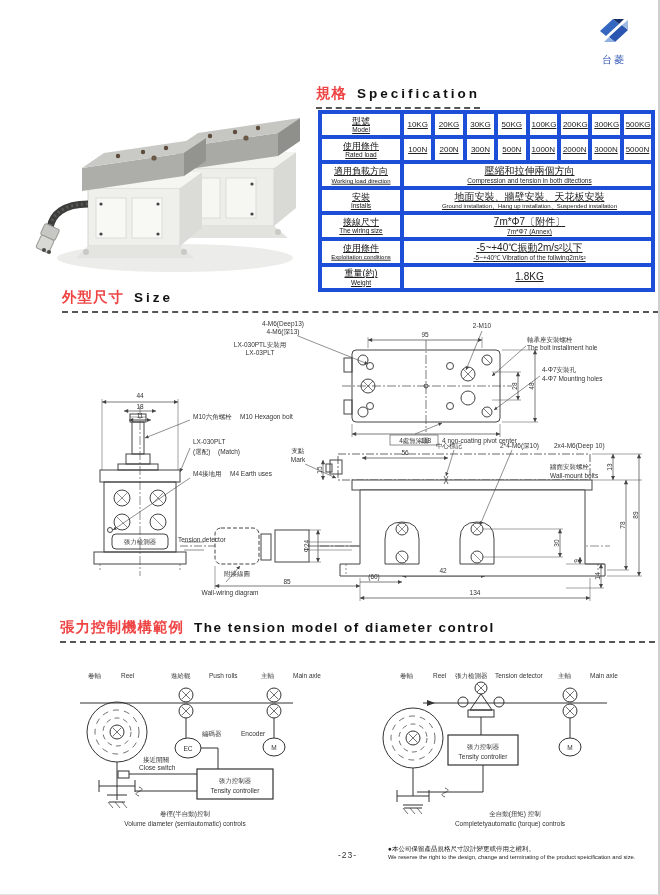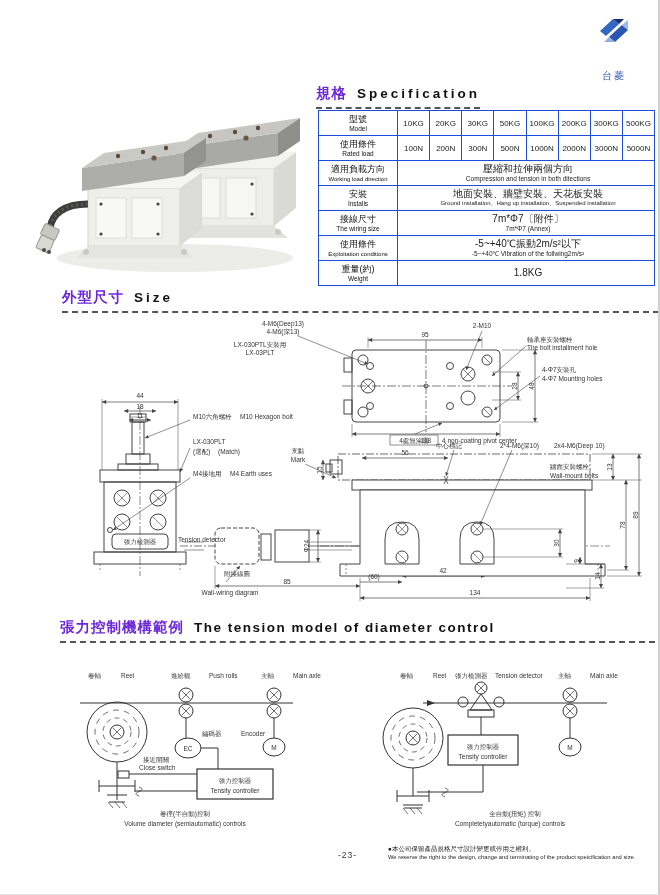--- a/index.html
+++ b/index.html
@@ -4,30 +4,30 @@
 <style>
   html,body{margin:0;padding:0;background:#888;}
   .page{position:relative;width:660px;height:895px;background:#fff;margin:0 auto;
         font-family:"Liberation Sans",sans-serif;color:#222;overflow:hidden;
         border-right:2px solid #cfcfcf;border-bottom:1px solid #e3e3e3;box-sizing:border-box;}
   
   .hdr{position:absolute;left:38px;top:30px;white-space:nowrap;}
   .hdr .cjk{font-size:17px;font-weight:bold;color:#1e2b8e;letter-spacing:1px;}
   .hdr .en{font-size:12.5px;font-weight:bold;color:#2a46b8;margin-left:8px;}
   .logo{position:absolute;left:588px;top:16px;width:52px;text-align:center;}
-  .logo .txt{font-size:10px;color:#3156b4;margin-top:17px;letter-spacing:2px;}
+  .logo .txt{font-size:10px;color:#3156b4;margin-top:1px;letter-spacing:2px;}
   
   .sec-h{position:absolute;border-bottom:2px dashed #555;padding-bottom:4px;white-space:nowrap;}
-  .sec-h .cjk{font-weight:bold;font-size:14.5px;color:#6d28d9;letter-spacing:1px;}
+  .sec-h .cjk{font-weight:bold;font-size:14.5px;color:#ef4444;letter-spacing:1px;}
   .sec-h .en{font-weight:bold;font-size:13.5px;color:#111;letter-spacing:3px;margin-left:10px;}
   
   .spec-table{position:absolute;left:318px;top:110px;width:337px;border-collapse:collapse;
               table-layout:fixed;}
-  .spec-table td{border:1px solid #1d4ed8;text-align:center;vertical-align:middle;padding:1px 2px;
-                 overflow:hidden;}
+  .spec-table td{border:4px solid #1d4ed8;text-align:center;vertical-align:middle;padding:1px 2px;
+                 overflow:hidden;text-decoration:underline;}
   .spec-table{border:1.5px solid #111;}
   .lblc{width:74px;}
   .lbl .c{display:block;font-size:9px;color:#111;line-height:1.15;}
   .lbl .e{display:block;font-size:6.5px;color:#111;line-height:1.1;transform-origin:center;}
   .cellv{font-size:8px;}
   .bigv{text-align:center;padding-left:6px !important;}
   .bigv .c{display:block;font-size:10px;line-height:1.2;}
   .bigv .e{display:block;font-size:6.5px;line-height:1.2;}
   .rh{height:25px;}
   svg text{fill:#333;}

